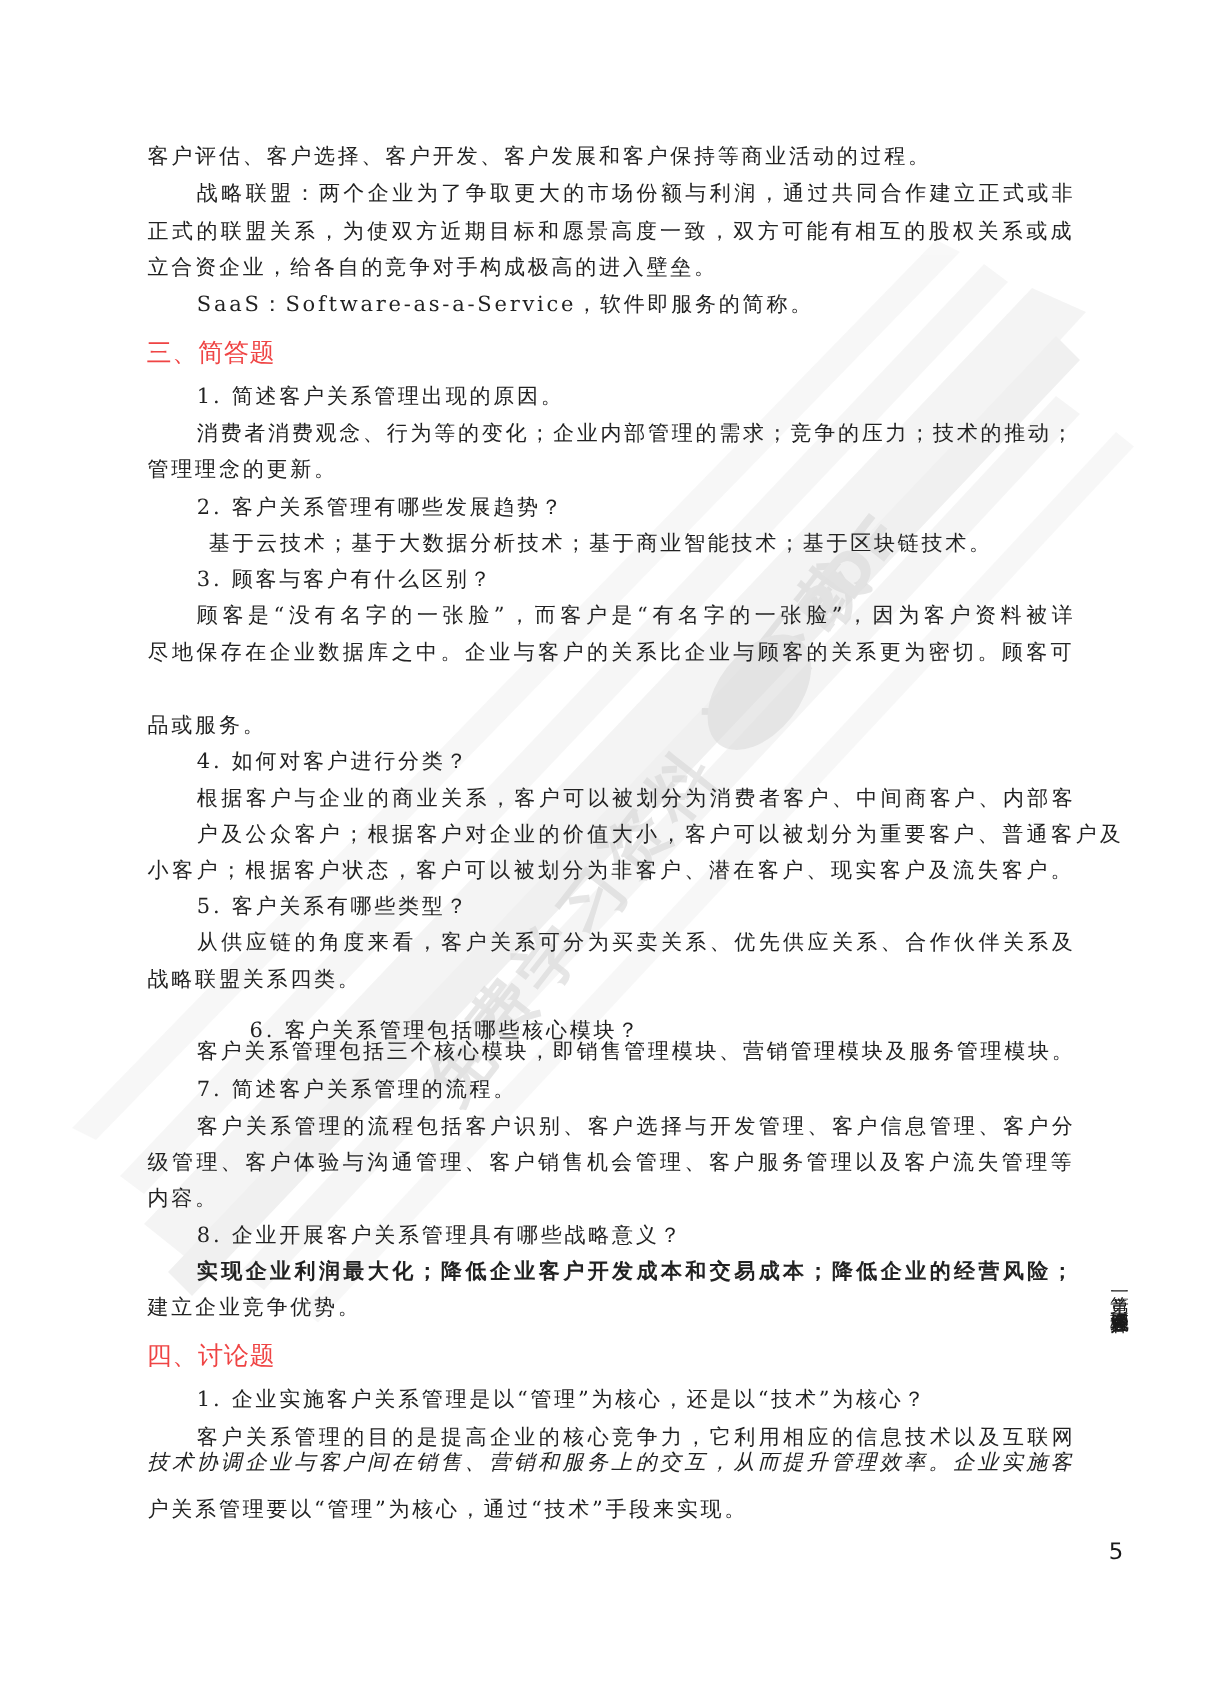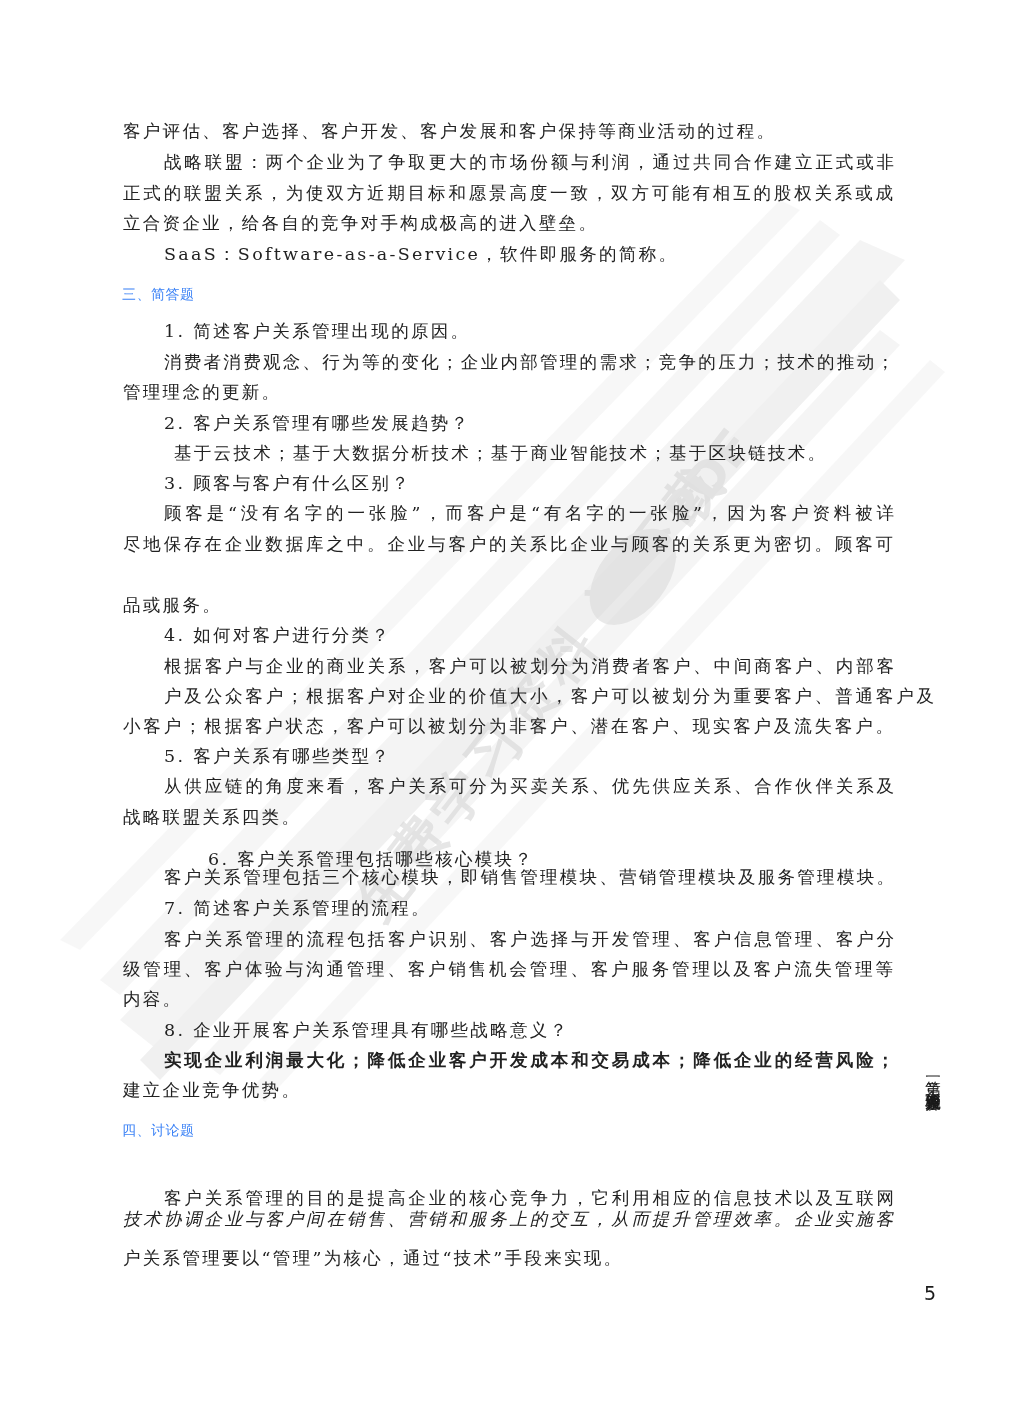--- a/index.html
+++ b/index.html
@@ -20,21 +20,21 @@
     position: absolute; left: 123px; width: 770px;
     font-size: 17.5px; line-height: 22px; white-space: nowrap;
     letter-spacing: 2.3px;
   }
   .line.indent { left: 164px; width: 730px; }
   .line.indent2 { left: 174px; }
   .line.justify { text-align: justify; text-align-last: justify; letter-spacing: 0; }
   .heading {
     position: absolute; left: 122px;
     font-family: "DejaVu Sans", "Liberation Sans", sans-serif;
-    font-size: 14px; line-height: 22px; color: #3b82f6; letter-spacing: 0.5px;
+    font-size: 21px; line-height: 22px; color: #ef4444; letter-spacing: 0.5px;
   }
   .side-label {
     position: absolute; left: 922px; top: 1068px;
     writing-mode: vertical-rl;
     font-family: "DejaVu Sans", "Liberation Sans", sans-serif;
     font-size: 15.5px; letter-spacing: 0px; color: #1a1a1a;
   }
   .side-label .gap { display: inline-block; height: 14px; }
   .page-num {
     position: absolute; left: 924px; top: 1282px;
@@ -87,20 +87,21 @@
     <div class="line indent" style="top: 848px; margin-left: 44px;">6. 客户关系管理包括哪些核心模块？</div>
     <div class="line indent justify" style="top: 866px;">客户关系管理包括三个核心模块，即销售管理模块、营销管理模块及服务管理模块。</div>
     <div class="line indent" style="top: 897px;">7. 简述客户关系管理的流程。</div>
     <div class="line indent justify" style="top: 928px;">客户关系管理的流程包括客户识别、客户选择与开发管理、客户信息管理、客户分</div>
     <div class="line justify" style="top: 958px;">级管理、客户体验与沟通管理、客户销售机会管理、客户服务管理以及客户流失管理等</div>
     <div class="line" style="top: 988px;">内容。</div>
     <div class="line indent" style="top: 1019px;">8. 企业开展客户关系管理具有哪些战略意义？</div>
     <div class="line indent justify" style="top: 1049px; font-weight: bold;">实现企业利润最大化；降低企业客户开发成本和交易成本；降低企业的经营风险；</div>
     <div class="line" style="top: 1079px;">建立企业竞争优势。</div>
     <div class="heading" style="top: 1119px;">四、讨论题</div>
+    <div class="line indent" style="top: 1156px;">1. 企业实施客户关系管理是以“管理”为核心，还是以“技术”为核心？</div>
     <div class="line indent justify" style="top: 1187px;">客户关系管理的目的是提高企业的核心竞争力，它利用相应的信息技术以及互联网</div>
     <div class="line justify" style="top: 1208px; font-style: italic;">技术协调企业与客户间在销售、营销和服务上的交互，从而提升管理效率。企业实施客</div>
     <div class="line" style="top: 1247px;">户关系管理要以“管理”为核心，通过“技术”手段来实现。</div>
   </div>
 
 <div class="side-label">
   <span>第一章</span><span class="gap"></span><span>客户关系管理概述</span>
 </div>
 <div class="page-num">5</div>
 

